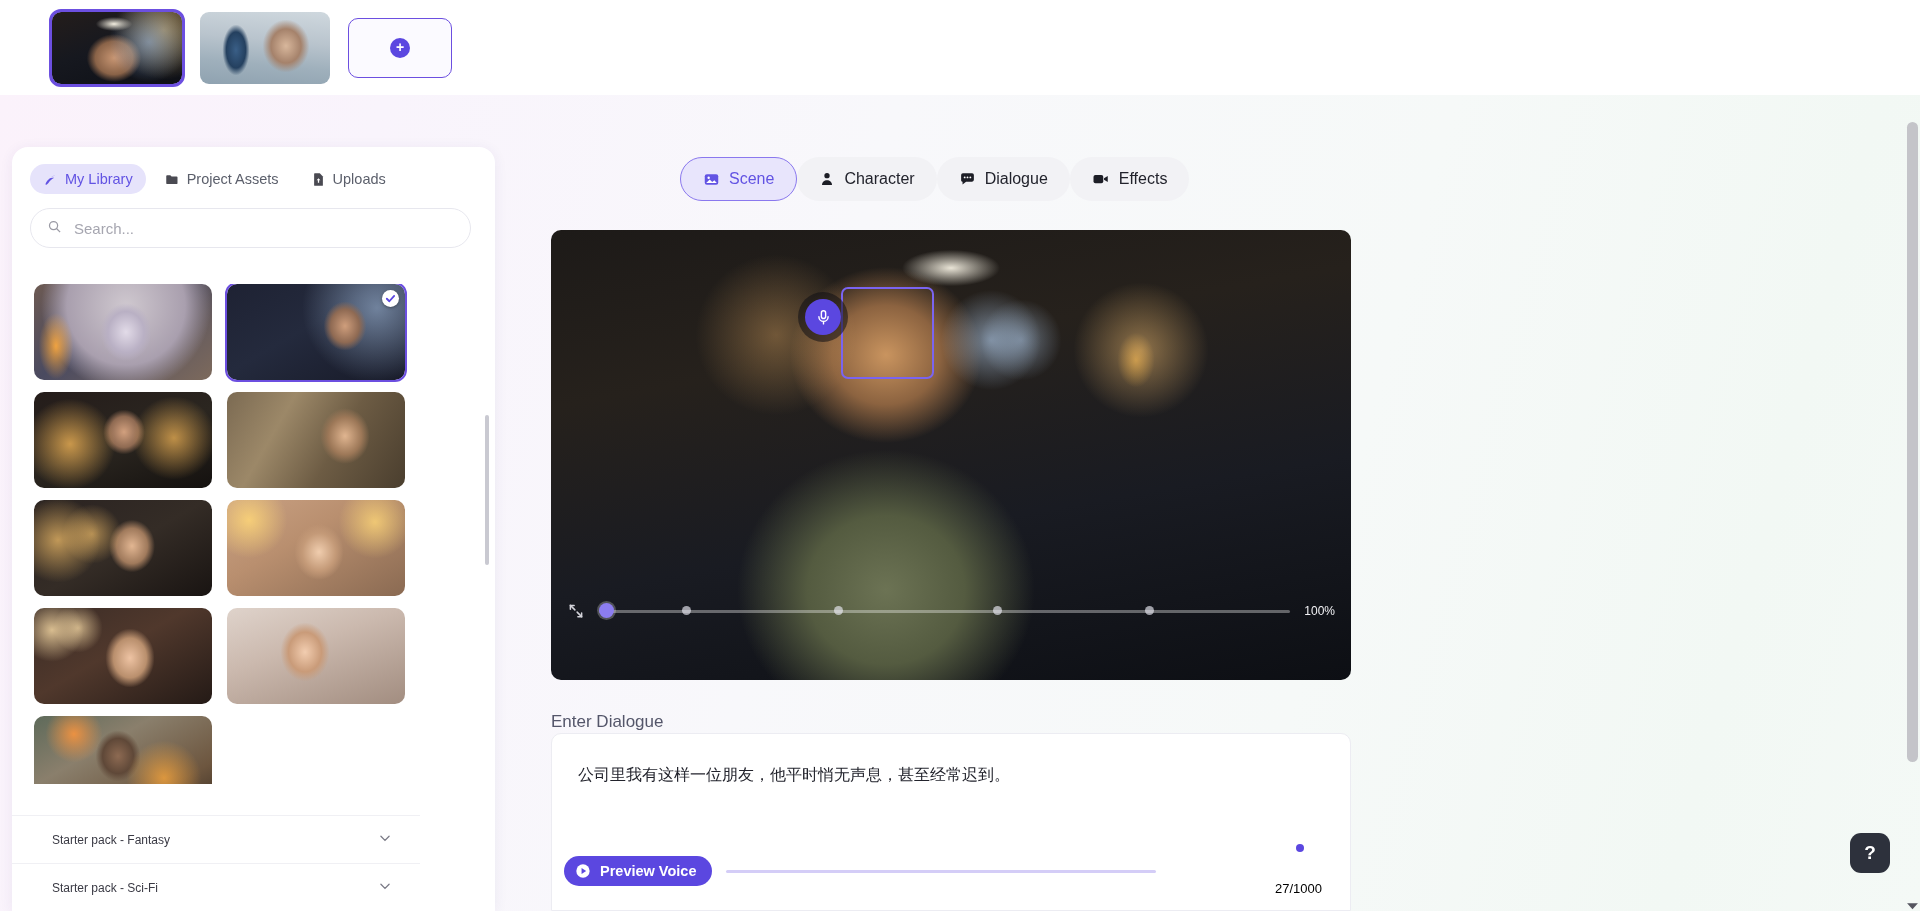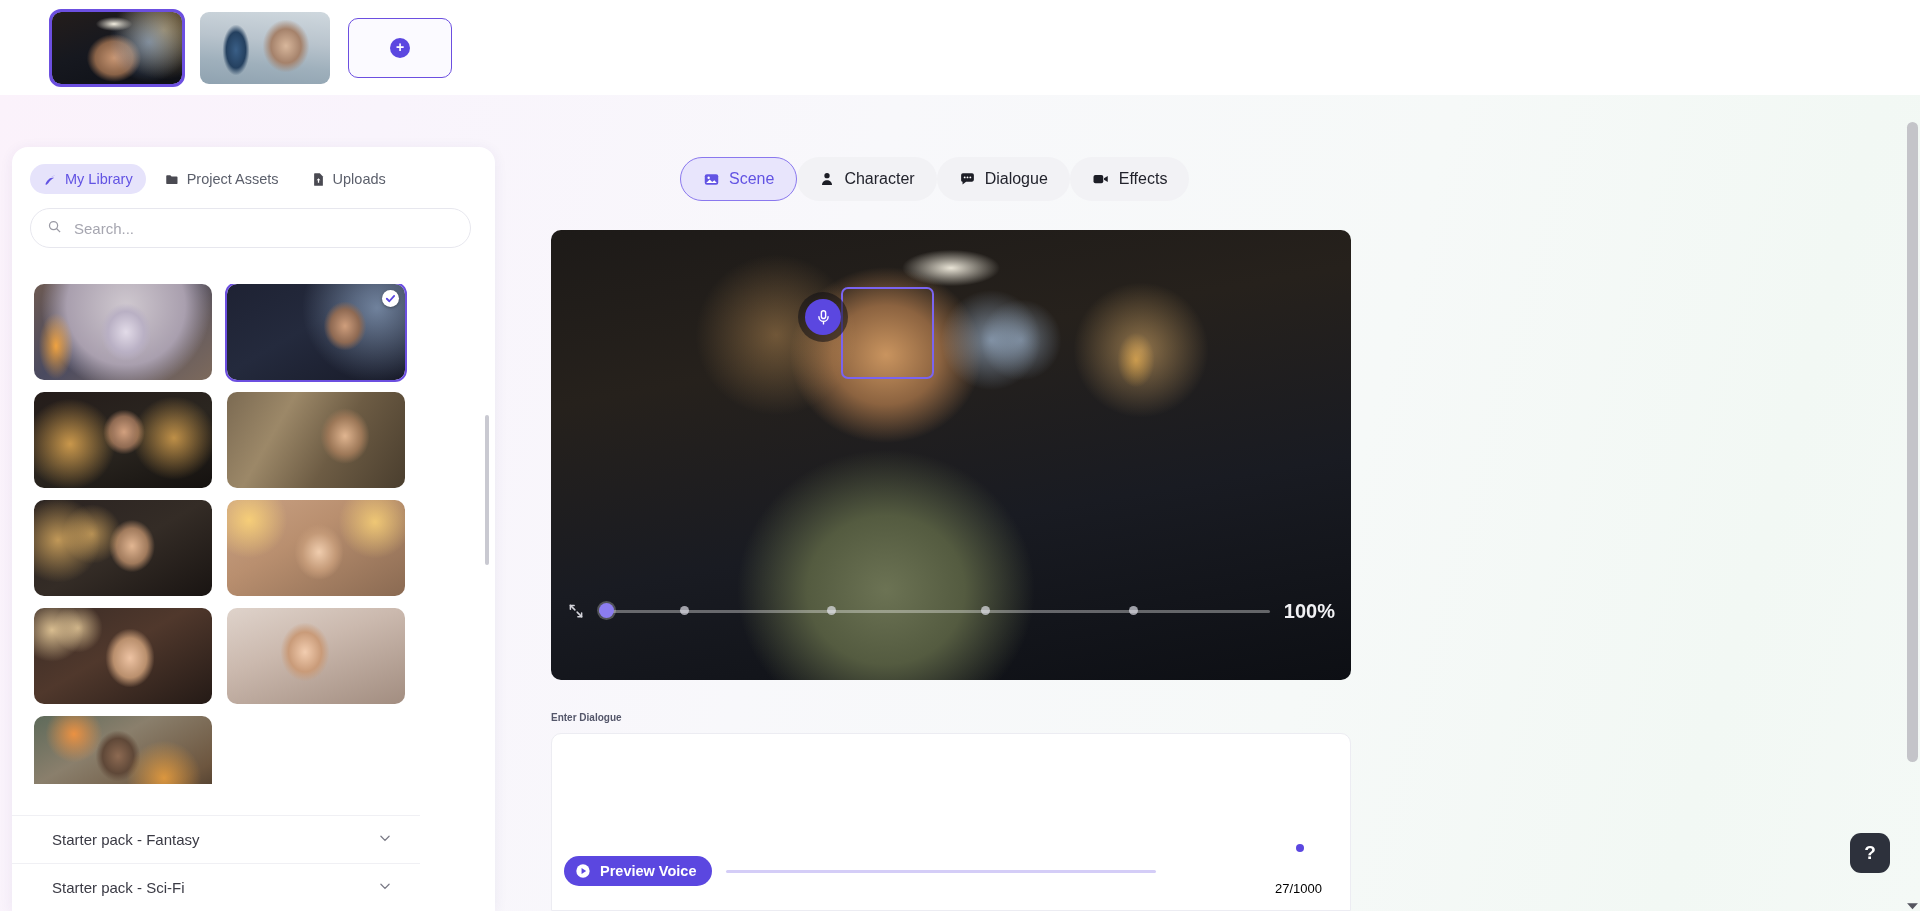--- a/index.html
+++ b/index.html
@@ -140,21 +140,21 @@
       linear-gradient(150deg, #5e6a5a 0%, #8a7f6c 35%, #6d563f 75%, #3c2f24 100%); }
 
   .panel-scrollbar {
     position: absolute; right: 6px; top: 268px; width: 4px; height: 150px;
     background: #c9c9d1; border-radius: 3px;
   }
 
   .collapse-list { position: absolute; left: 0; bottom: 0; width: 408px; }
   .collapse-row {
     display: flex; align-items: center; justify-content: space-between;
-    height: 48px; padding: 0 28px 0 40px; font-size: 15px; color: #3a3a44;
+    height: 48px; padding: 0 28px 0 40px; font-size: 12px; color: #3a3a44;
     border-top: 1px solid #f0f0f4; cursor: pointer; background:#fff;
   }
 
   
   .tabs-row {
     position: absolute; left: 680px; top: 157px; display: flex; z-index: 5;
   }
   .tab-pill {
     display: flex; align-items: center; gap: 9px; height: 44px; padding: 0 22px;
     border-radius: 24px; background: #f2f2f5; color: #22232c; font-size: 16px;
@@ -190,28 +190,28 @@
 
   .vid-controls {
     position: absolute; left: 0; bottom: 52px; width: 800px; height: 34px;
     display: flex; align-items: center; padding: 0 16px; gap: 14px;
   }
   .expand-ic { width: 18px; height: 18px; opacity: .9; flex:0 0 auto; }
   .zoom-slider { position: relative; flex: 1; height: 14px; display:flex; align-items:center; }
   .zoom-track { position:absolute; left:0; right:0; top:6px; height: 3px; background: rgba(255,255,255,.35); border-radius:2px; }
   .zoom-tick { position:absolute; width: 9px; height: 9px; border-radius: 50%; background: rgba(235,235,245,.65); top:2px; }
   .zoom-knob { position:absolute; width: 15px; height: 15px; border-radius: 50%; background: #8c7df0; top:-1px; box-shadow: 0 0 0 2px rgba(255,255,255,.25); }
-  .zoom-label { color: #f1f1f4; font-size: 20px; font-weight: 700; flex:0 0 auto; }
+  .zoom-label { color: #f1f1f4; font-size: 12px; font-weight: 400; flex:0 0 auto; }
 
   .shot-count {
     position: absolute; left: 551px; top: 686px; width: 800px; text-align: right;
     font-size: 13.5px; color: #6f7180; font-weight: 600;
   }
 
-  .dlg-label { position: absolute; left: 551px; top: 712px; font-size: 10px; font-weight: 700; color: #54566a; }
+  .dlg-label { position: absolute; left: 551px; top: 712px; font-size: 17px; font-weight: 400; color: #54566a; }
 
   .dlg-box {
     position: absolute; left: 551px; top: 733px; width: 800px; height: 178px;
     background: #fff; border: 1px solid #ececf2; border-radius: 10px 10px 0 0;
   }
   .dlg-text {
     position:absolute; left: 26px; top: 28px; right: 26px;
     font-size: 16px; color: #22232c; line-height: 1.6;
   }
   .dlg-bottom { position: absolute; left: 0; bottom: 22px; width: 800px; height: 34px; display:flex; align-items:center; padding: 0 0 0 12px; }
@@ -409,20 +409,21 @@
         <span class="zoom-knob" style="left:0%"></span>
       </span>
       <span class="zoom-label">100%</span>
     </div>
   </div>
 
 
   <div class="dlg-label">Enter Dialogue</div>
 
   <div class="dlg-box">
+    <div class="dlg-text">公司里我有这样一位朋友，他平时悄无声息，甚至经常迟到。</div>
     <div class="rec-dot"></div>
     <div class="dlg-bottom">
       <div class="preview-btn">
         <span>
           <svg width="16" height="16" viewBox="0 0 24 24" fill="#fff">
               <circle cx="12" cy="12" r="10" fill="#fff"></circle>
               <path d="M9.8 7.5l7 4.5-7 4.5z" fill="#5b47e0"></path>
             </svg>
         </span>
         <span>Preview Voice</span>

